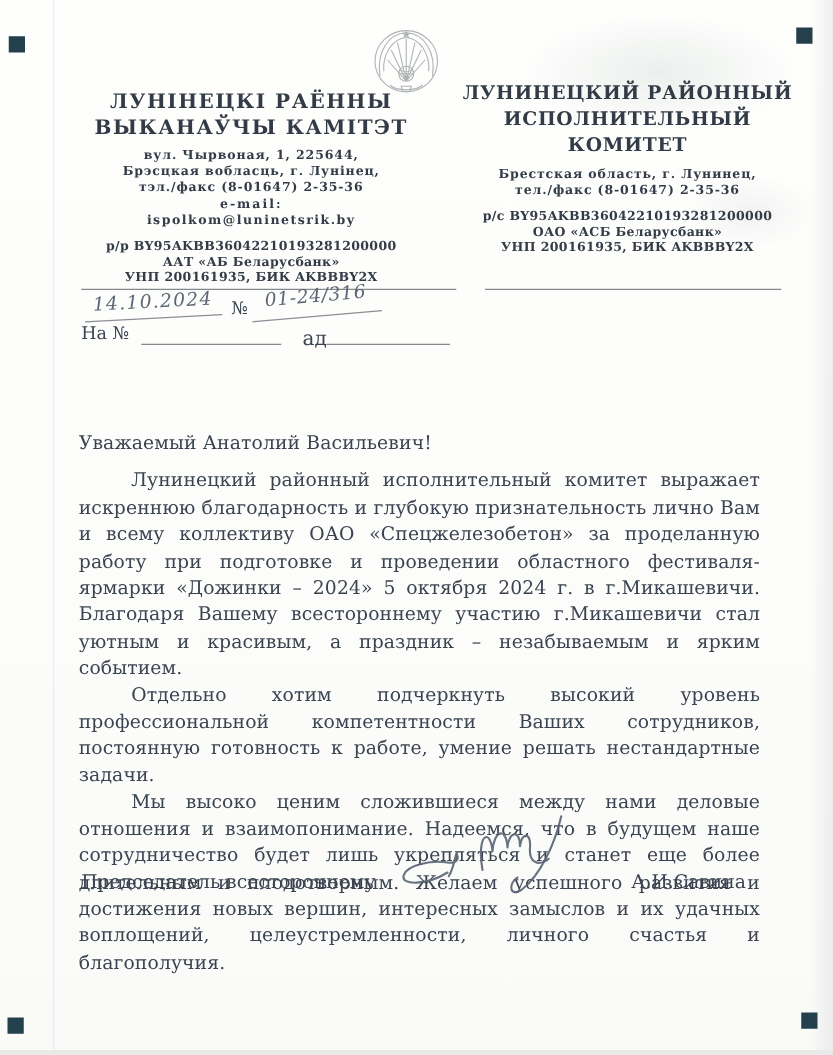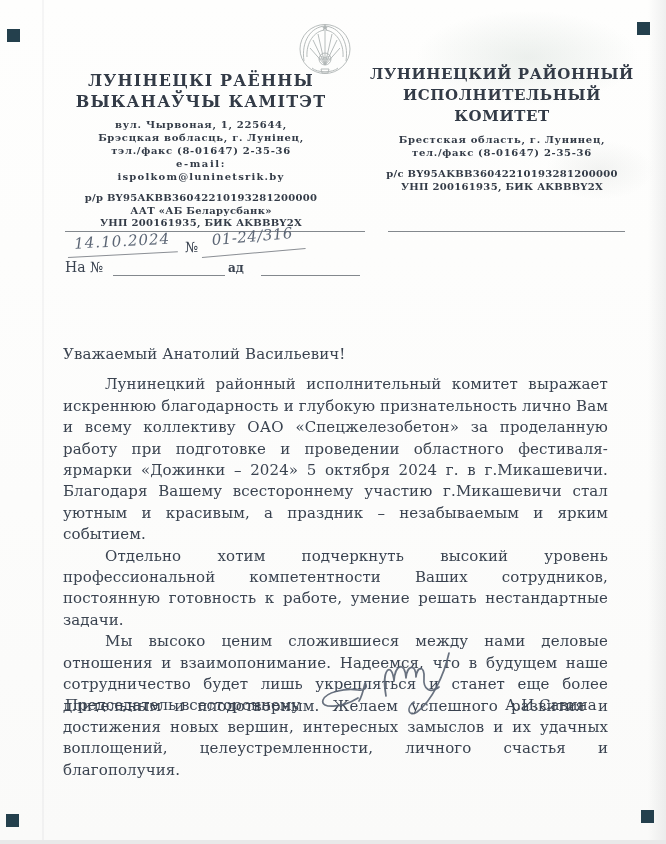--- a/index.html
+++ b/index.html
@@ -45,21 +45,21 @@
   .hw{font-style:italic;color:var(--handwriting,#5c6675);font-family:"DejaVu Serif",serif;}
   .hw-date{position:absolute;left:68px;top:235px;width:110px;height:22px;
     font-size:15px;letter-spacing:1px;transform:rotate(-3deg);transform-origin:left bottom;
     border-bottom:1.5px solid rgba(90,96,104,0.7);text-align:center;}
   .no-label{position:absolute;left:185px;top:239px;font-size:14px;}
   .hw-num{position:absolute;left:202px;top:232px;width:104px;height:25px;
     font-size:15px;letter-spacing:0.5px;transform:rotate(-5deg);transform-origin:left bottom;
     border-bottom:1.5px solid rgba(90,96,104,0.7);text-align:center;}
   .ref-row2-label{position:absolute;left:65px;top:259px;font-size:14px;}
   .ref-blank-1{left:113px;top:275px;width:112px;}
-  .ref-ad{position:absolute;left:228px;top:261px;font-size:12px;font-weight:bold;}
+  .ref-ad{position:absolute;left:242px;top:261px;font-size:16px;}
   .ref-blank-2{left:261px;top:275px;width:99px;}
 
   
   .addressee{position:absolute;left:400px;top:277px;font-size:15px;line-height:17.5px;}
 
   
   .body-block{position:absolute;left:63px;top:344px;width:545px;
     font-size:15px;line-height:21.4px;letter-spacing:0.1px;color:var(--ink,#3a4350);}
   .salutation{text-align:left;margin:0 0 9px 0;}
   .body-block p{margin:0;text-indent:42px;text-align:justify;}
@@ -123,20 +123,21 @@
 
   <div class="hdr hdr-right">
     <div class="hdr-title">ЛУНИНЕЦКИЙ РАЙОННЫЙ</div>
     <div class="hdr-title">ИСПОЛНИТЕЛЬНЫЙ КОМИТЕТ</div>
     <div class="addr">
       <div>Брестская область, г. Лунинец,</div>
       <div>тел./факс (8-01647) 2-35-36</div>
     </div>
     <div class="bank">
       <div>р/с BY95AKBB36042210193281200000</div>
+      <div>ОАО «АСБ Беларусбанк»</div>
       <div>УНП 200161935, БИК AKBBBY2X</div>
     </div>
   </div>
 
   <div class="rule rule-top-left"></div>
   <div class="rule rule-top-right"></div>
   <div class="hw hw-date">14.10.2024</div>
   <div class="no-label">№</div>
   <div class="hw hw-num">01-24/316</div>
   <div class="ref-row2-label">На №</div>

